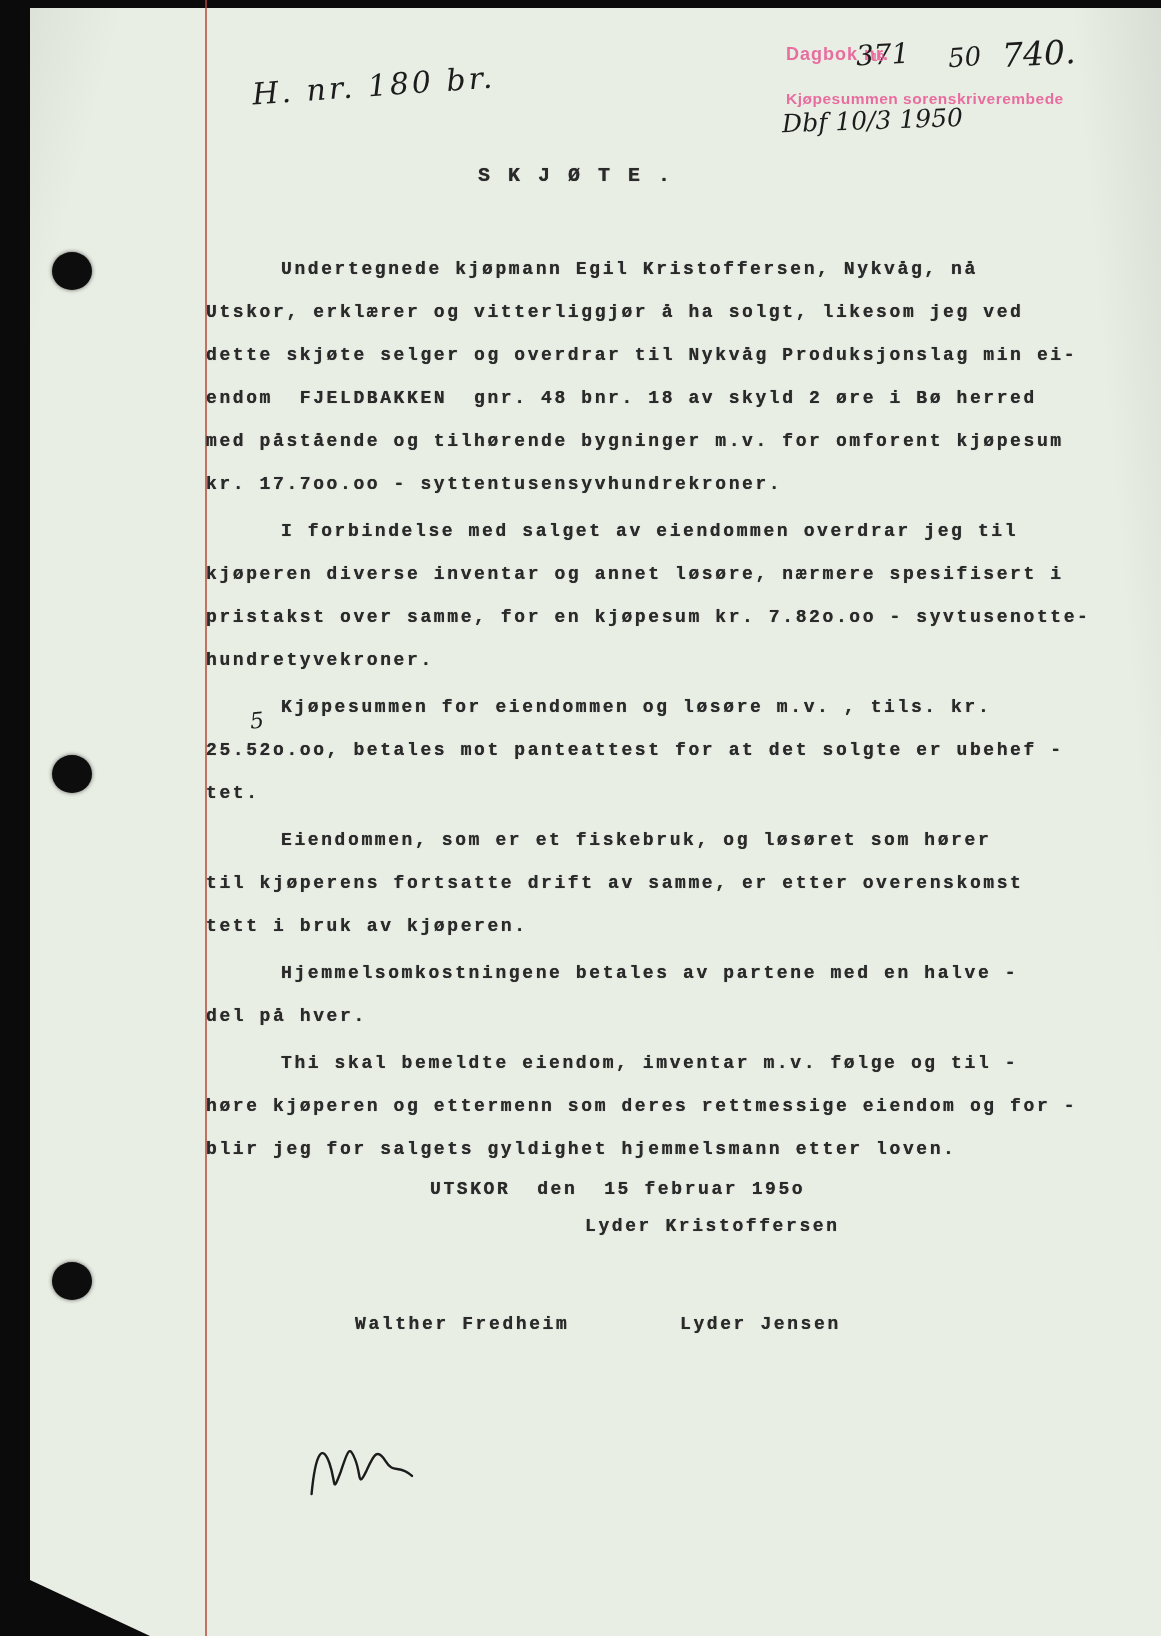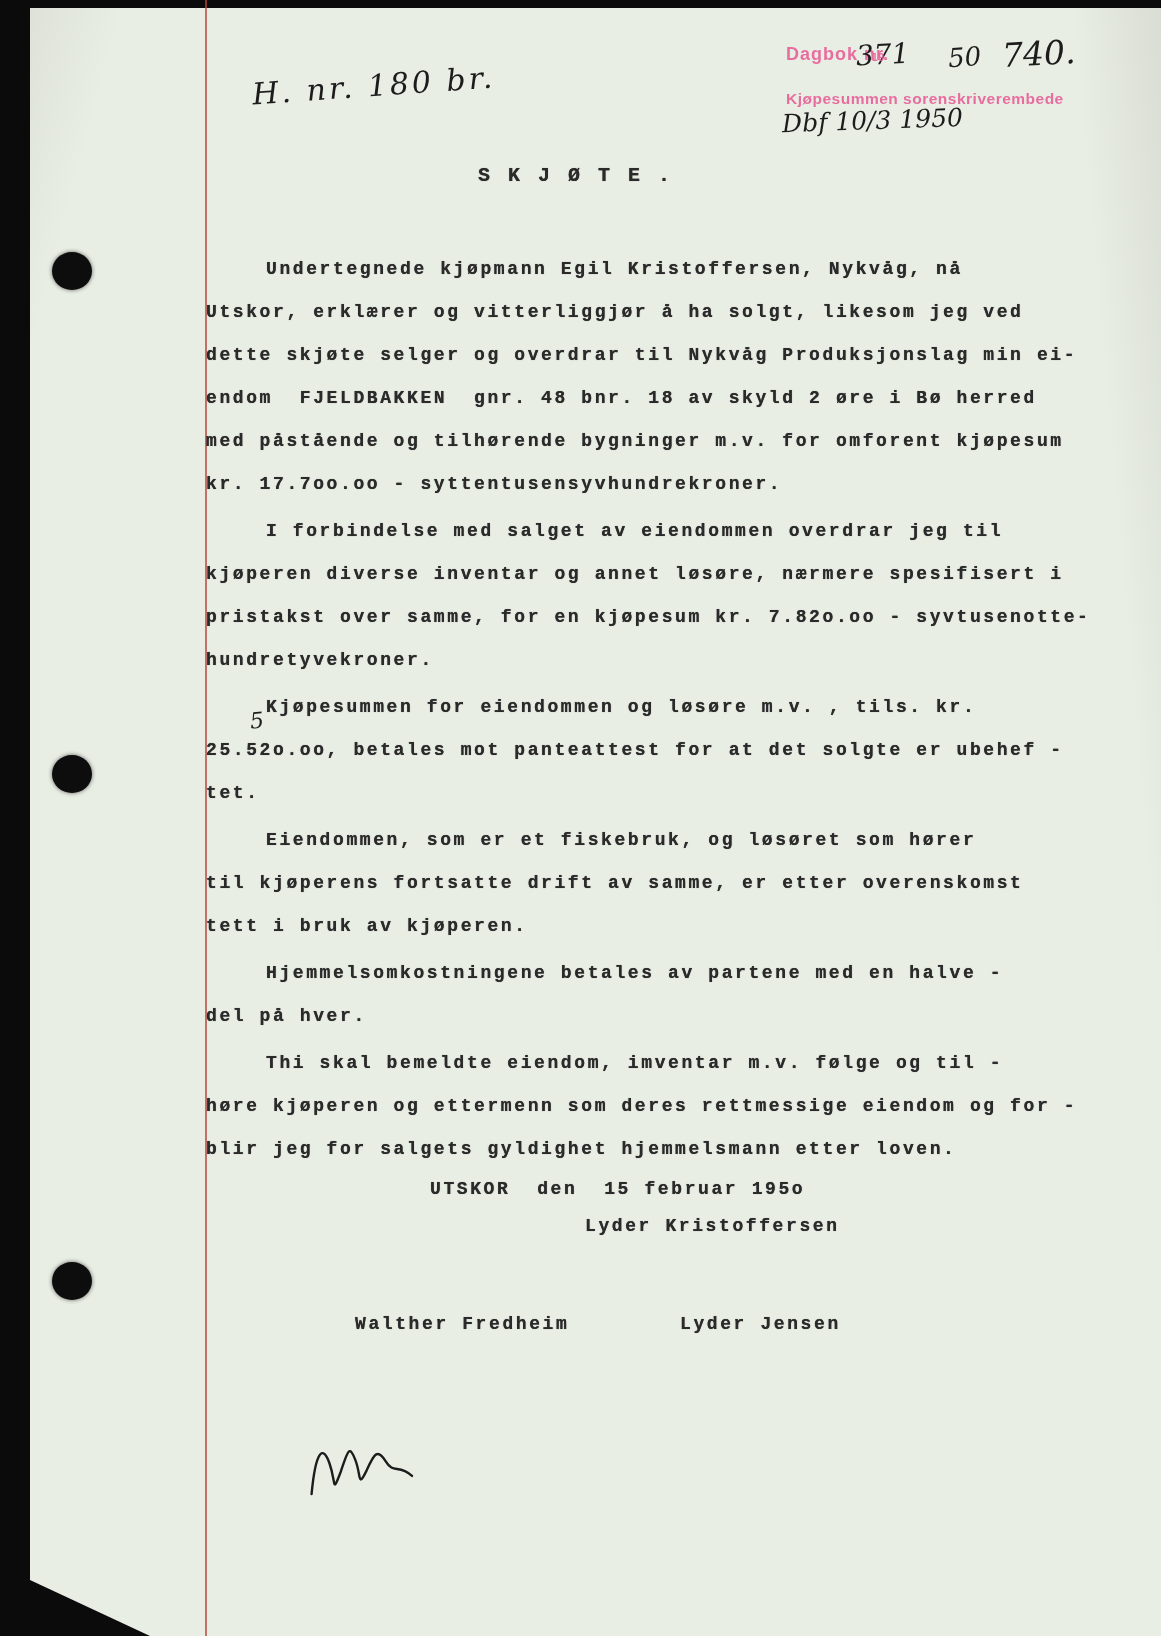--- a/index.html
+++ b/index.html
@@ -35,21 +35,21 @@
   .type{
     color:var(--ink,#2a2a2a);
     font-family:"Liberation Mono", monospace;
     font-weight:700;font-size:18px;letter-spacing:2.6px;
     text-shadow:0 0 .7px rgba(30,30,30,.85);
     white-space:pre;
   }
   .doc-title{position:absolute;left:478px;top:164px;font-size:20px;letter-spacing:3px;}
   .doc-body{position:absolute;left:206px;top:248px;width:880px;}
   .doc-body .line{line-height:43px;}
-  .doc-body .line.indent{padding-left:60px;}
+  .doc-body .line.indent{padding-left:75px;}
   .doc-body .para{margin-bottom:4px;}
   .place-date{position:absolute;left:430px;top:1168px;line-height:43px;}
   .seller-sig{position:absolute;left:585px;top:1205px;line-height:43px;}
   .witness{position:absolute;left:206px;top:1240px;width:920px;}
   .witness .line{line-height:29px;font-size:17px;letter-spacing:2.2px;}
   .witness-sigs{position:absolute;left:0;top:1314px;width:962px;height:40px;}
   .witness-sig-1{position:absolute;left:355px;top:0;}
   .witness-sig-2{position:absolute;left:680px;top:0;}
 
   

